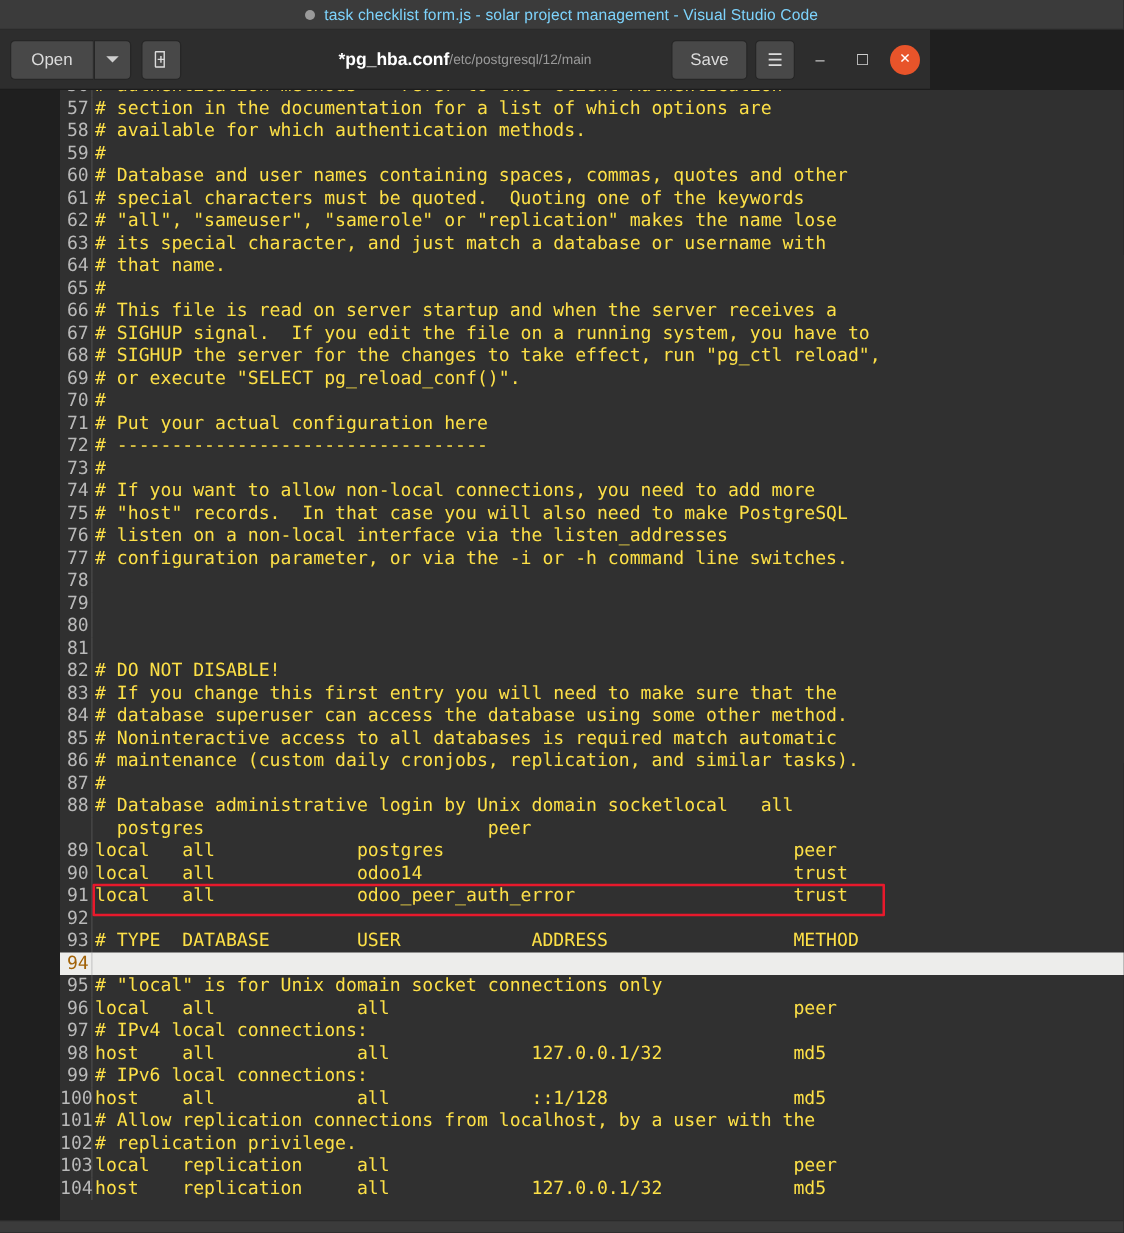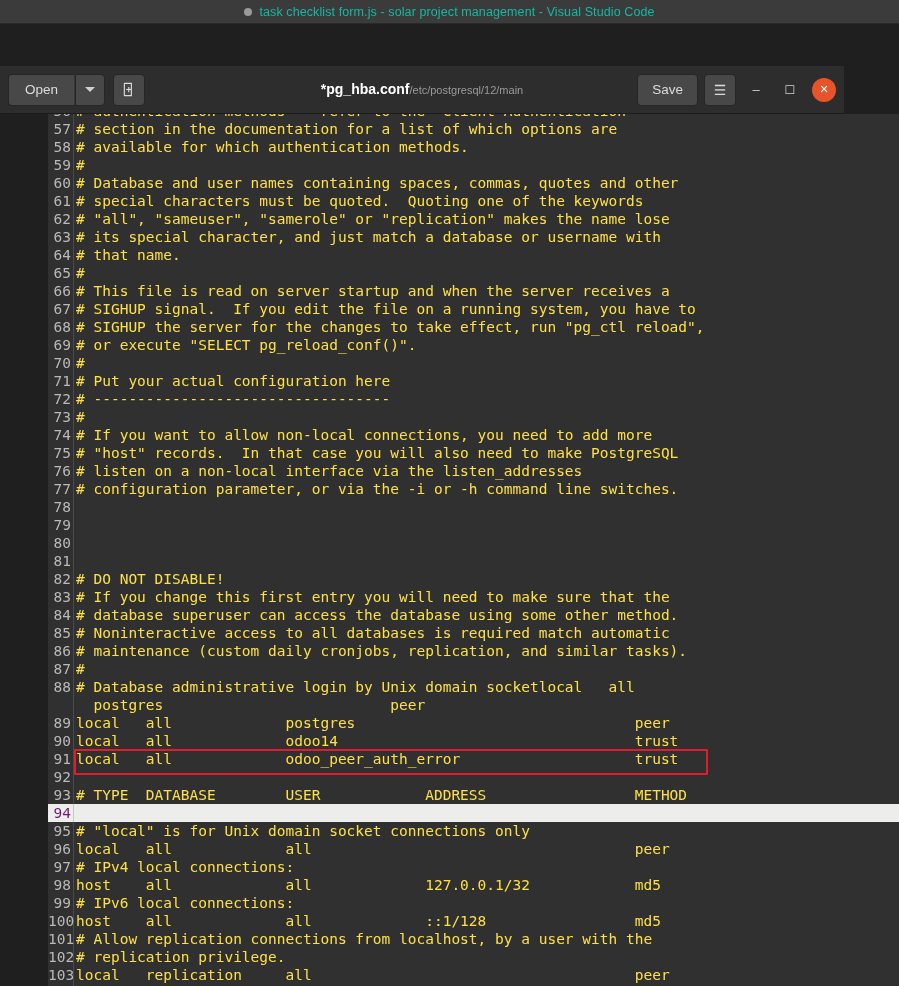--- a/index.html
+++ b/index.html
@@ -17,33 +17,32 @@
     display:flex; align-items:center; justify-content:center;
     position:relative;
     border-bottom:1px solid #2a2a2a;
   }
   #window-titlebar .wt-inner { display:flex; align-items:center; gap:7px; }
   #window-titlebar .dot {
     width:8px; height:8px; border-radius:50%;
     background:#9a9a9a; display:inline-block;
   }
   #window-titlebar .wt-text {
-    font-size:12.5px; color:#14b8a6; white-space:nowrap;
+    font-size:12.5px; color:#7dd3fc; white-space:nowrap;
     letter-spacing:0.1px;
   }
 
   
   #headerbar {
-    height:48px; width:844px;
+    height:48px; width:744px;
     background:#2d2d2d;
     border-bottom:1px solid #1c1c1c;
     display:flex; align-items:center;
     padding:0 8px;
     position:relative;
-    margin-top:42px;
   }
   .hb-left { display:flex; align-items:center; gap:8px; }
   .hb-right { display:flex; align-items:center; gap:6px; margin-left:auto; }
 
   .btn {
     background:#484848;
     border:1px solid #262626;
     border-radius:4px;
     color:#dcdcdc;
     font-size:13.5px;
@@ -116,21 +115,21 @@
     top:-12px; left:0;
     width:886px;
   }
   .ln-row {
     display:flex;
     height:18px;
     line-height:18px;
     white-space:pre;
   }
   .ln-row.cur { background:#ededeb; }
-  .ln-row.cur .gutter { color:#701a75; }
+  .ln-row.cur .gutter { color:#a16207; }
   .ln-row.cur .code { color:#1c1c1c; }
 
   .gutter {
     width:26px;
     min-width:26px;
     text-align:right;
     color:#b9b9b9;
     padding-right:2px;
     border-right:1px solid #4a4a4a;
     user-select:none;

